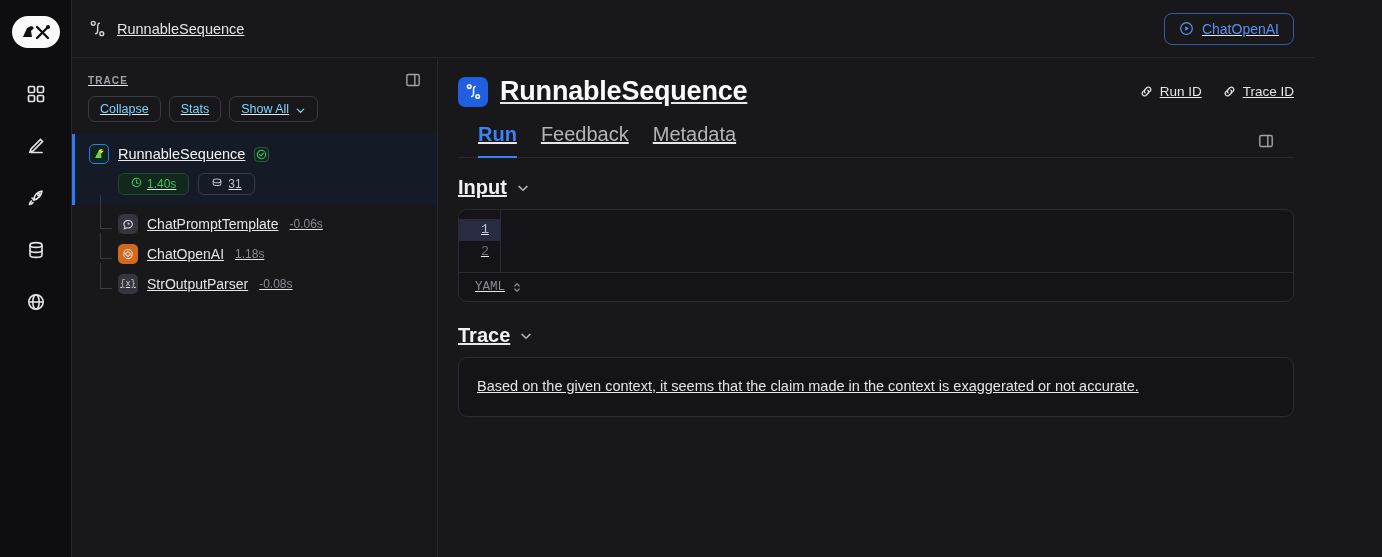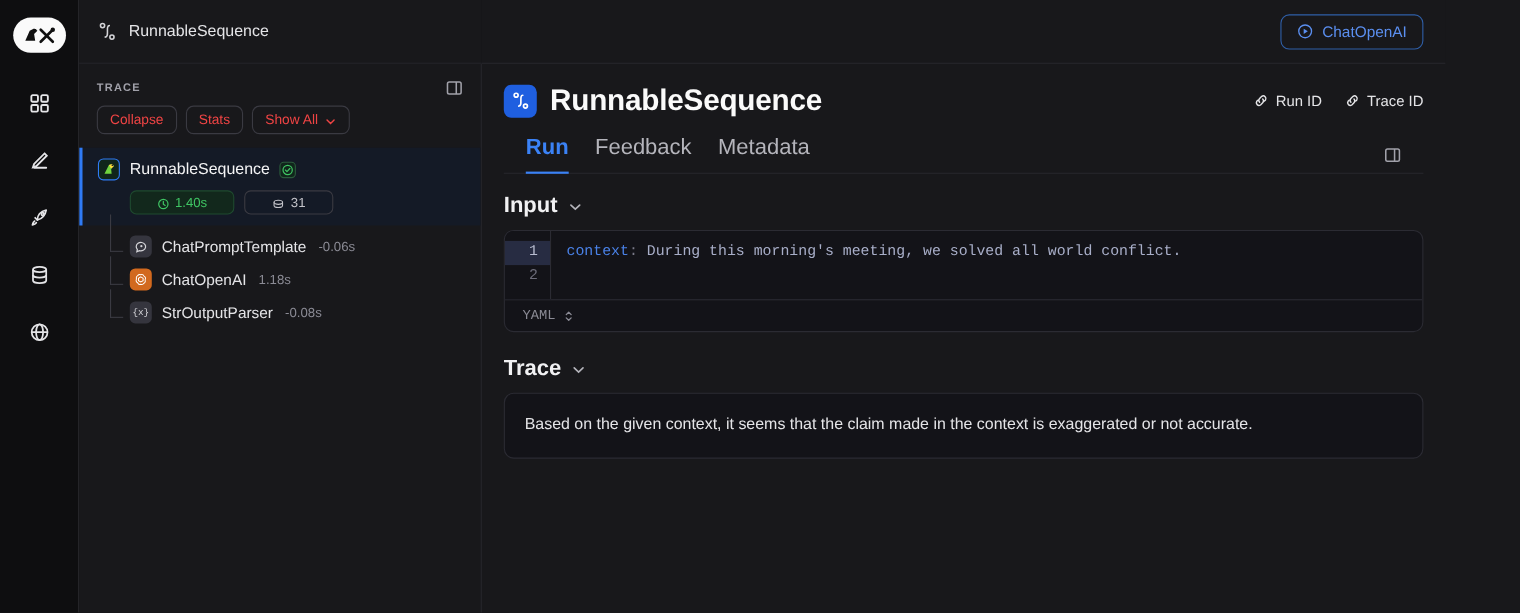--- a/index.html
+++ b/index.html
@@ -3,21 +3,21 @@
 <meta charset="utf-8">
 <style>
   * { margin:0; padding:0; box-sizing:border-box; }
   html, body {
     width:1382px; height:557px;
     background:#18181b;
     font-family:"Liberation Sans", sans-serif;
     color:#e8e8ea;
     overflow:hidden;
   }
-  .app { display:flex; width:1314px; height:557px; }
+  .app { display:flex; width:1314px; height:557px;text-decoration:underline; }
 
   
   .rail {
     width:72px; flex:0 0 72px; height:557px;
     background:#0e0e10;
     border-right:1px solid #27272c;
     display:flex; flex-direction:column; align-items:center;
     padding-top:16px; gap:4px;
   }
   .logo {
@@ -48,21 +48,21 @@
   .trace-head {
     display:flex; align-items:center; justify-content:space-between;
     padding:14px 16px 6px 16px;
   }
   .trace-title { font-size:10px; letter-spacing:1.1px; color:#a1a1aa; font-weight:600; }
   .icon-btn { cursor:pointer; color:#a1a1aa; display:flex; }
 
   .trace-tools { display:flex; gap:8px; padding:2px 16px 12px 16px; }
   .pill {
     border:1px solid #3a3a42; border-radius:7px; background:transparent;
-    color:#ef4444; font-size:12.5px; padding:5px 11px; cursor:pointer;
+    color:#7dd3fc; font-size:12.5px; padding:5px 11px; cursor:pointer;
     font-family:"Liberation Sans", sans-serif; display:flex; align-items:flex-end; gap:6px;
     white-space:nowrap;
   }
 
   .tree { flex:1; overflow-y:auto; position:relative; }
 
   .node-root {
     position:relative; background:#141a26; padding:8px 0 10px 0;
   }
   .node-root::before {
@@ -74,22 +74,22 @@
     display:flex; align-items:center; justify-content:center; font-size:9px;
   }
   .sq-root { background:#10251b; border:1.5px solid #2f7bf6; }
   .node-name { font-size:14.5px; color:#f4f4f5; }
   .ok-badge {
     width:15px; height:15px; border-radius:4px; border:1px solid #2b5c3c;
     background:#10251b; display:flex; align-items:center; justify-content:center;
   }
   .badges { display:flex; gap:9px; padding:7px 0 0 46px; }
   .badge {
-    display:flex; align-items:flex-end; gap:5px; font-size:12px;
-    border-radius:6px; padding:3px 24px;
+    display:flex; align-items:flex-start; gap:5px; font-size:12px;
+    border-radius:6px; padding:3px 12px;
   }
   .badge-time { background:#12281c; color:#3fc463; border:1px solid #1f4a2f; }
   .badge-tok  { background:transparent; color:#c3c3c9; border:1px solid #3a3a42; }
 
   .children { position:relative; padding-top:4px; }
   .child {
     display:flex; align-items:center; gap:9px; position:relative;
     padding:5px 10px 5px 46px; cursor:pointer;
   }
   .child::before {
@@ -415,24 +415,20 @@
         </span>
       </div>
 
       <div class="code-card">
         <div class="code-area">
           <div class="gutter">
             <div class="hl">1</div>
             <div>2</div>
           </div>
           <div class="code-lines">
-            <div>
-              <span class="k">context</span><span class="p">:</span>
-              <span class="v">During this morning's meeting, we solved all world conflict.</span>
-            </div>
           </div>
         </div>
         <div class="code-foot">
           <span class="lang-label">YAML</span>
           <span style="display:flex;color:#8b8b95;cursor:pointer;">
             <svg width="10" height="13" viewBox="0 0 10 14" fill="none" stroke="currentColor" stroke-width="1.3" stroke-linecap="round" stroke-linejoin="round">
               <path d="M2.6 5.4 L5 3 L7.4 5.4"></path>
               <path d="M2.6 8.6 L5 11 L7.4 8.6"></path>
             </svg>
           </span>

